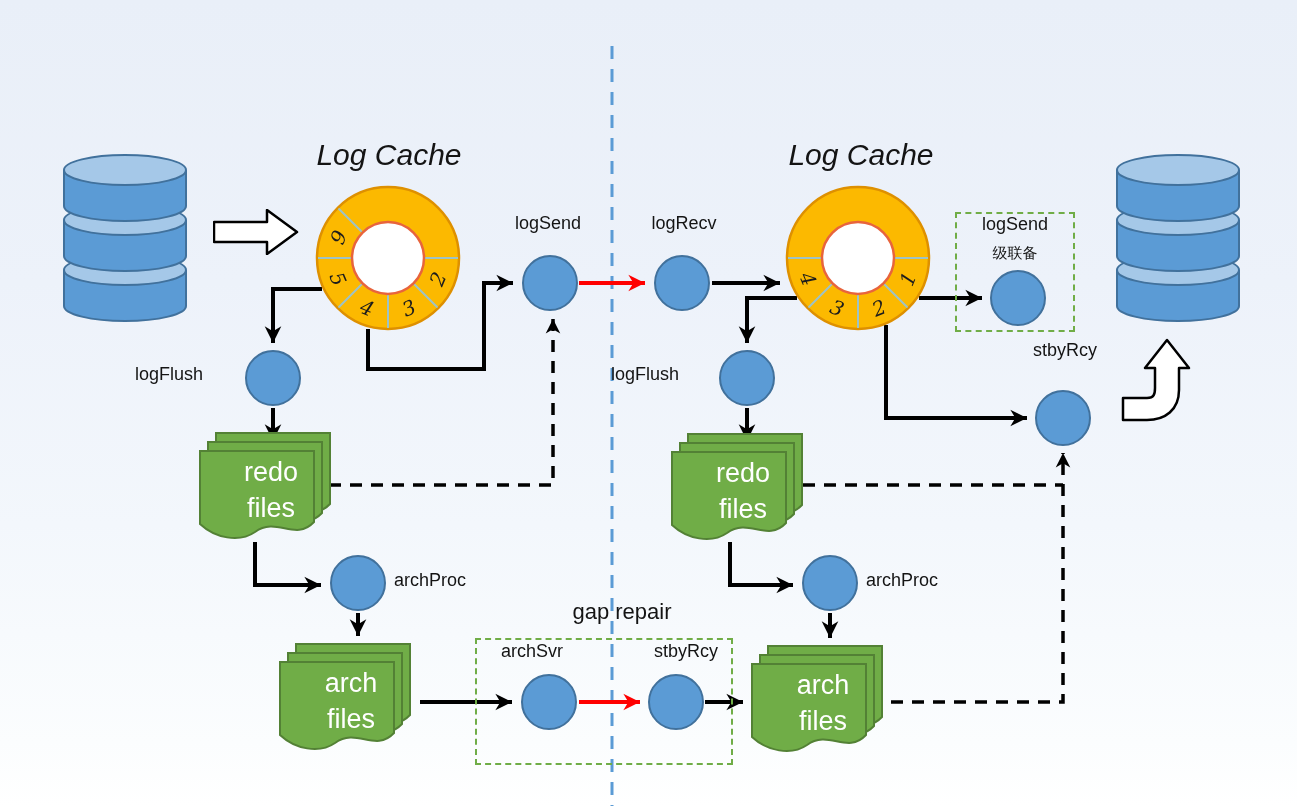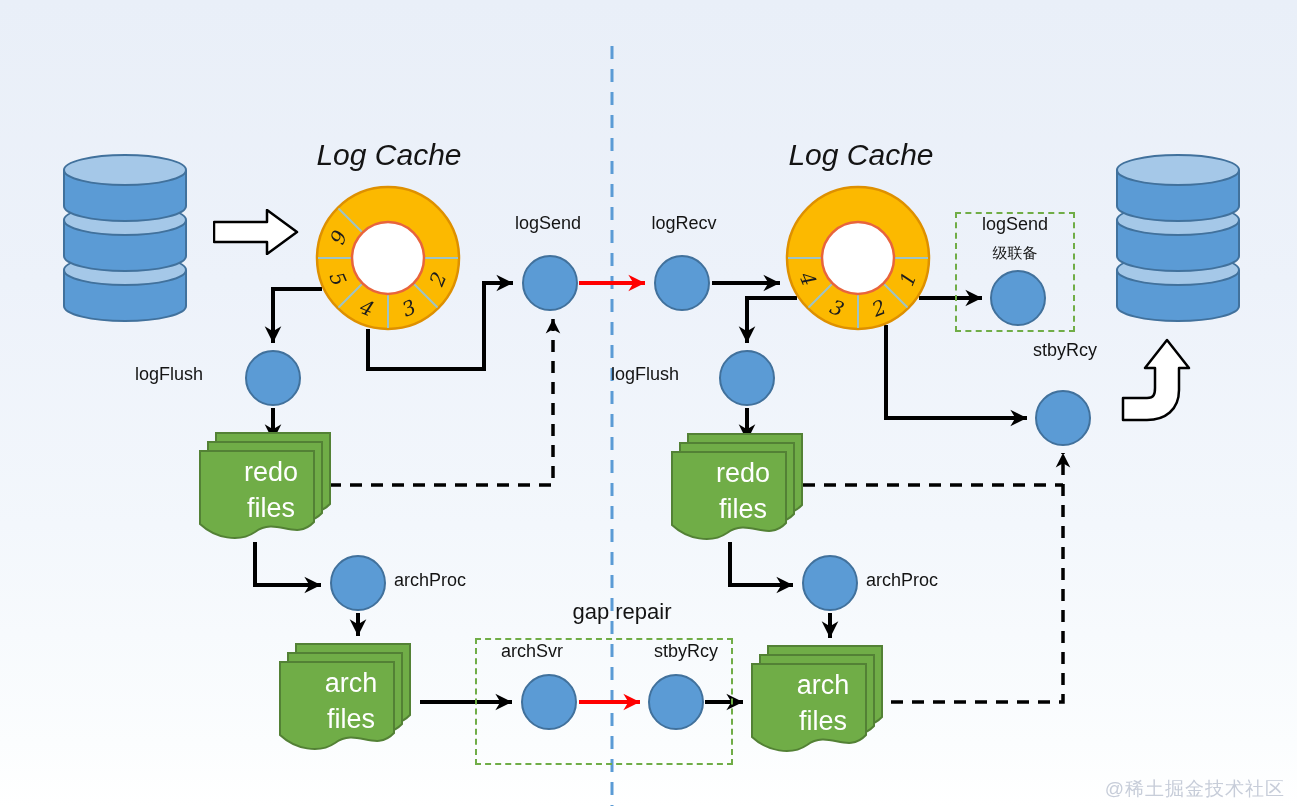--- a/index.html
+++ b/index.html
@@ -229,14 +229,13 @@
   <div class="lbl node-lbl center" style="left:1005px;top:340px;width:120px">stbyRcy</div>
 
   <div class="lbl node-lbl center" style="left:472px;top:641px;width:120px">archSvr</div>
   <div class="lbl node-lbl center" style="left:626px;top:641px;width:120px">stbyRcy</div>
 
   <div class="lbl gap-lbl center" style="left:552px;top:599px;width:140px">gap repair</div>
 
   <div class="lbl node-lbl center" style="left:955px;top:214px;width:120px">logSend</div>
   <div class="lbl small-lbl center" style="left:955px;top:244px;width:120px">级联备</div>
 
-  <div class="watermark">@稀土掘金技术社区</div>
 </div>
 
 </body></html>

